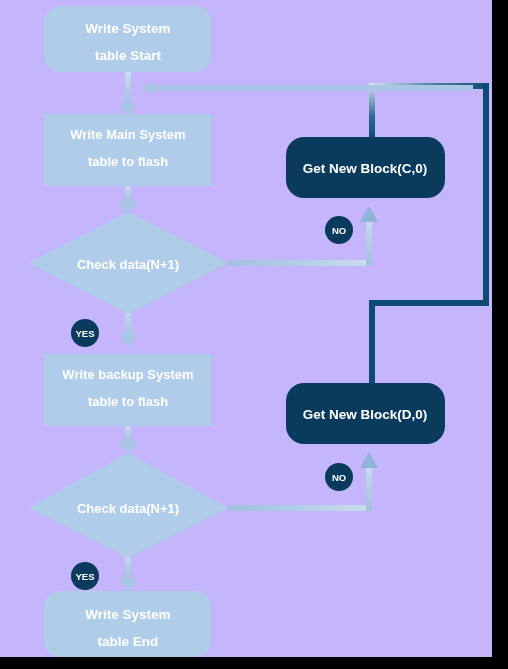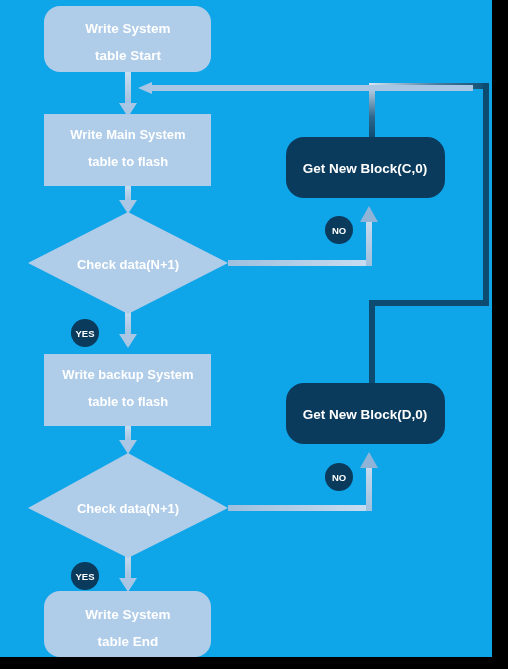--- a/index.html
+++ b/index.html
@@ -7,21 +7,21 @@
     padding: 0;
     background: #ffffff;
   }
   body {
     font-family: "Liberation Sans", sans-serif;
   }
   #canvas {
     position: relative;
     width: 508px;
     height: 669px;
-    background: #0ea5e9;
+    background: #c4b5fd;
     overflow: hidden;
   }
   #flow-svg {
     position: absolute;
     left: 0;
     top: 0;
     width: 508px;
     height: 669px;
   }
   .node-label {

